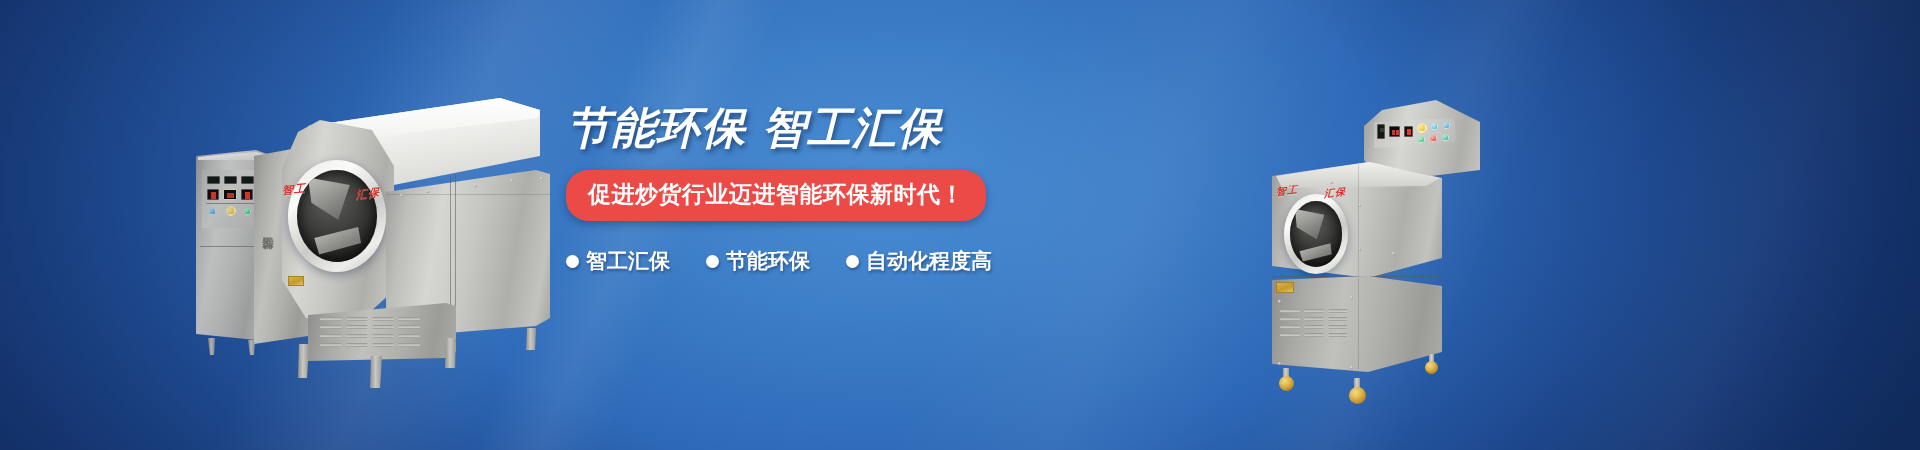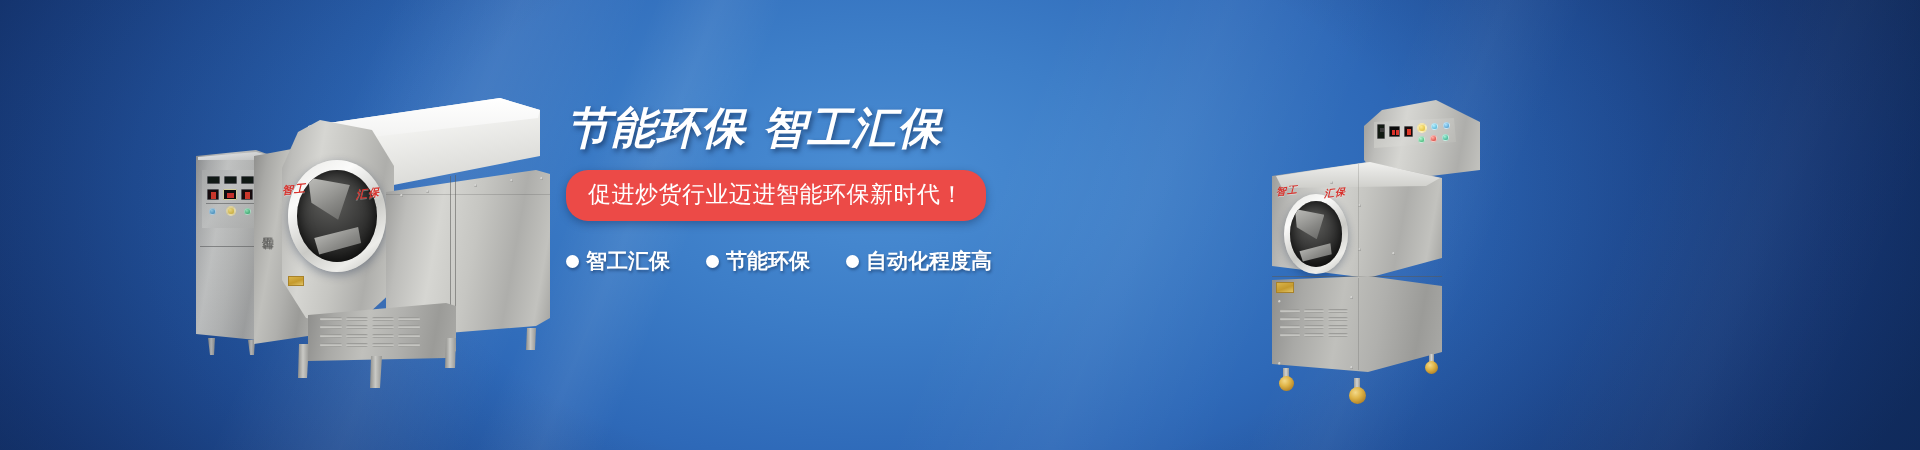--- a/index.html
+++ b/index.html
@@ -31,21 +31,21 @@
   .copy { position:absolute; left:566px; top:105px; width:470px; z-index:9; }
   .headline {
     font-size:44px; font-weight:bold; font-style:italic; color:#fff;
     letter-spacing:1px; line-height:1.05; white-space:nowrap;
     text-shadow:2px 3px 5px rgba(8,26,60,.55);
   }
   .headline .gap { display:inline-block; width:16px; }
   .badge-wrap { margin-top:19px; }
   .badge {
     display:inline-block; background:#ec4a47; color:#fff;
-    font-size:23px; font-weight:normal; letter-spacing:.5px;
+    font-size:23px; font-weight:bold; letter-spacing:.5px;
     padding:9px 22px 11px; border-radius:22px; white-space:nowrap;
     box-shadow:0 3px 8px rgba(8,26,60,.35);
   }
   .features { margin-top:26px; display:flex; align-items:center; white-space:nowrap; }
   .feature { display:flex; align-items:center; color:#fff; font-size:21px; font-weight:bold;
              text-shadow:1px 2px 3px rgba(8,26,60,.45); margin-right:36px; }
   .feature:last-child { margin-right:0;align-items:center; }
   .dot { width:13px; height:13px; border-radius:50%; background:#fff; margin-right:7px; flex:0 0 auto;
          box-shadow:1px 2px 3px rgba(8,26,60,.4); }
 

